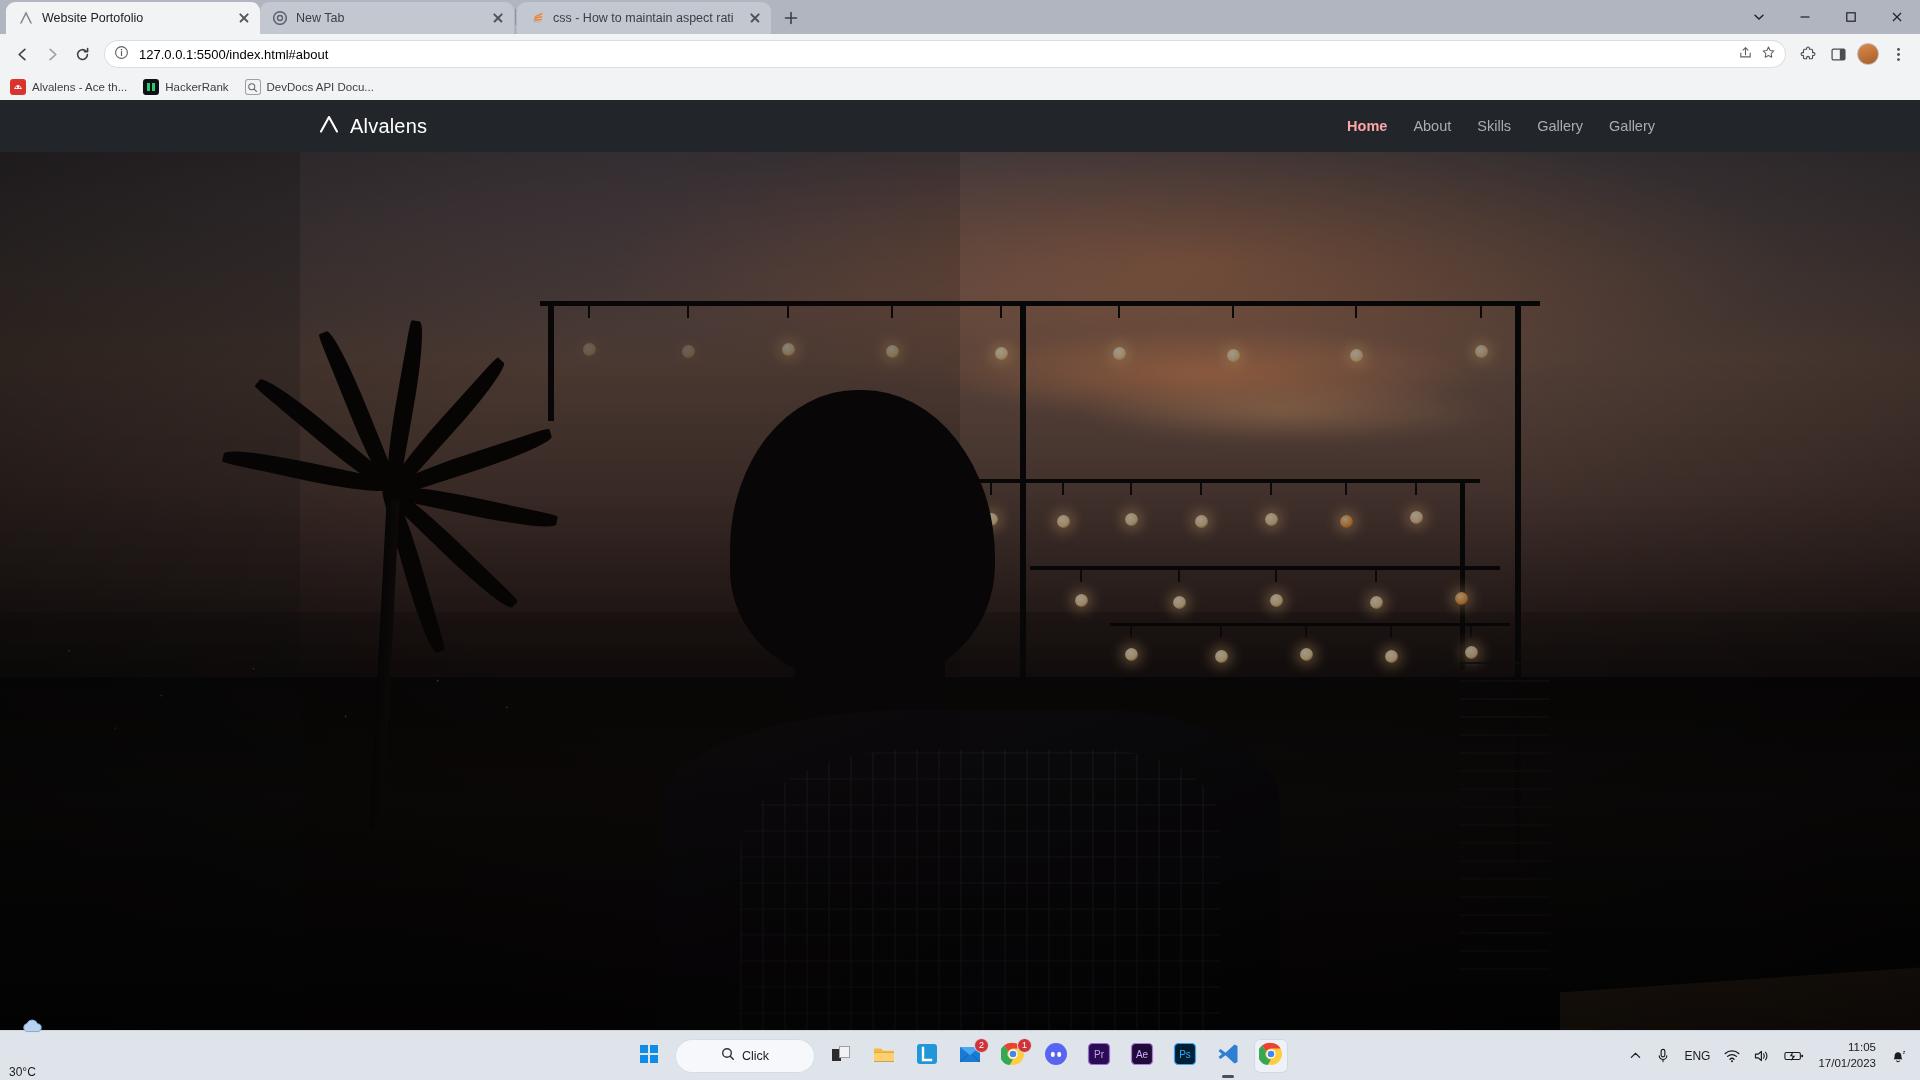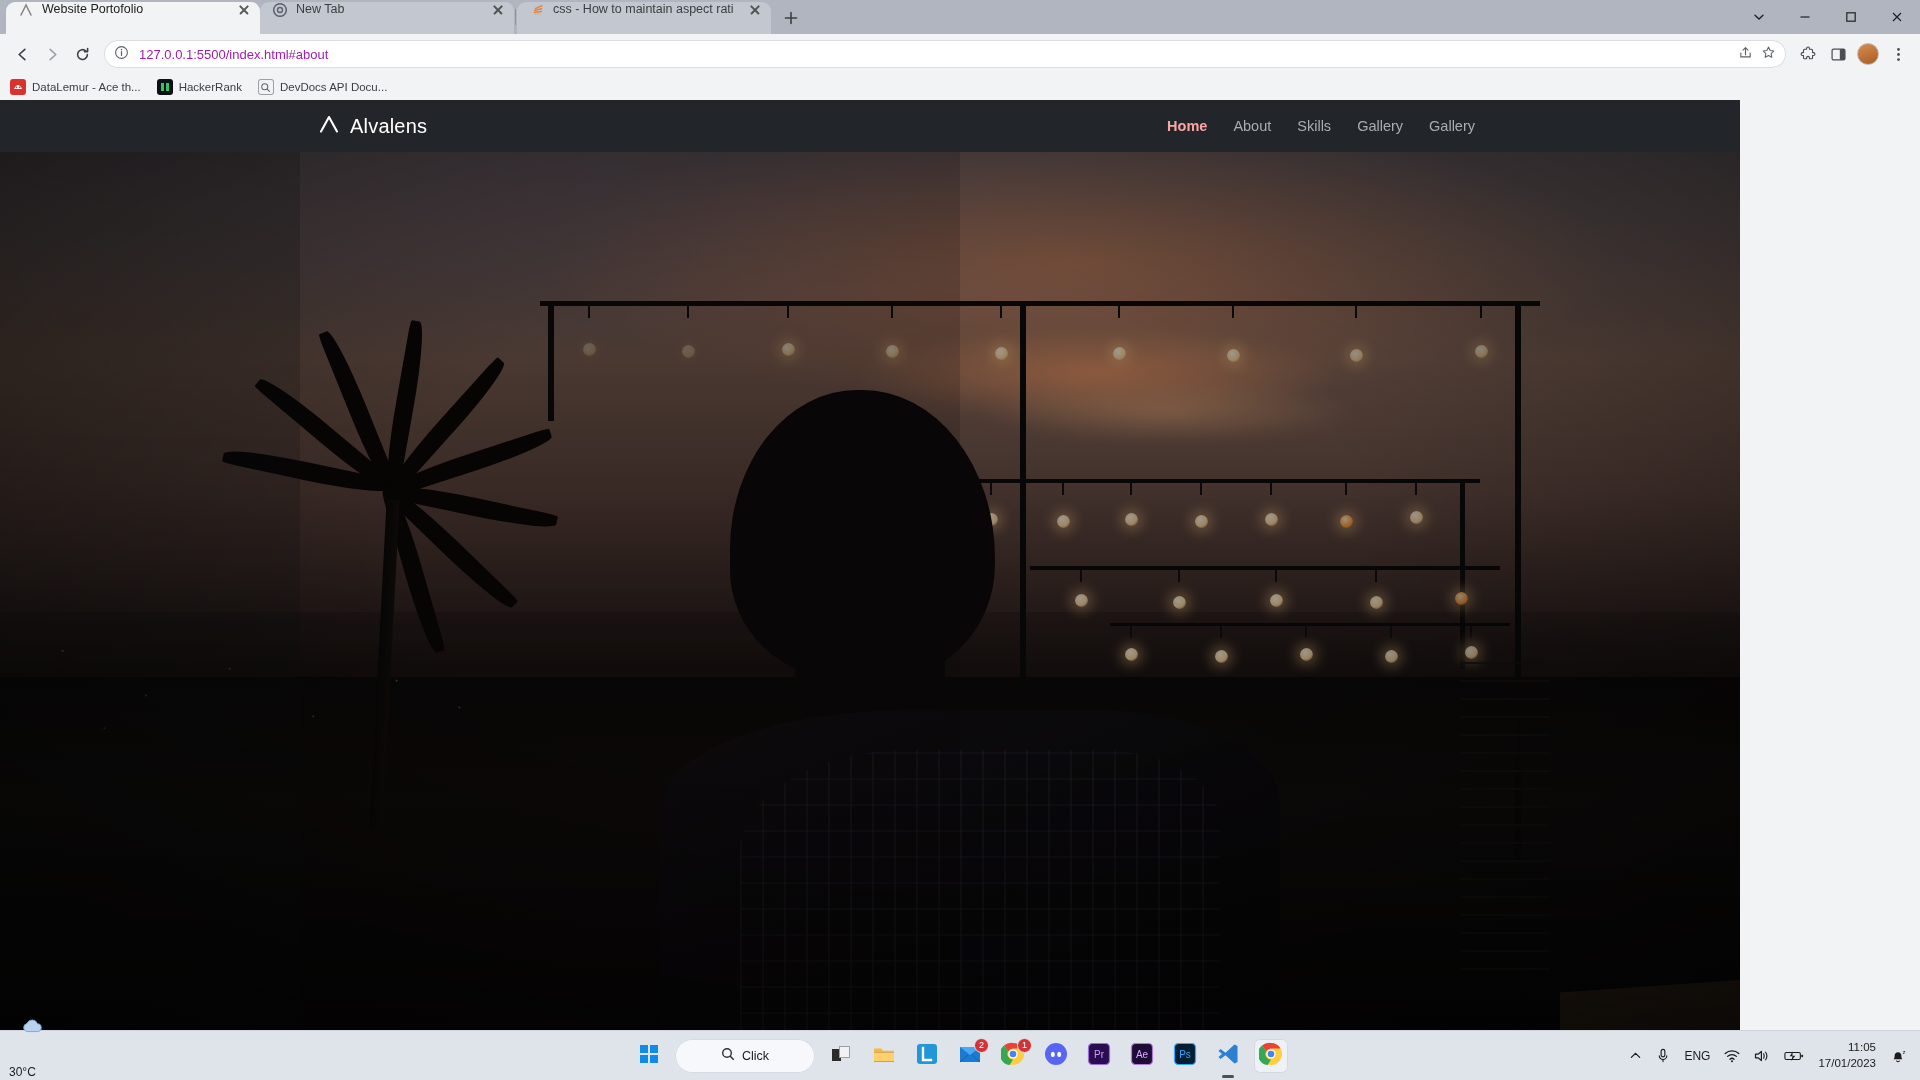--- a/index.html
+++ b/index.html
@@ -12,21 +12,21 @@
 
   
   .browser { width: 1920px; height: 1030px; background: #f2f3f5; position: relative; }
 
   
   .tabstrip {
     height: 34px; background: #b1b5bf; display: flex; align-items: flex-end;
     padding-left: 6px; position: relative;
   }
   .tab {
-    height: 32px; width: 254px; display: flex; align-items: flex-start;
+    height: 32px; width: 254px; display: flex; align-items: center;
     padding: 0 8px 0 12px; font-size: 12px; color: #3c4043;
     border-radius: 9px 9px 0 0; position: relative; gap: 8px;
   }
   .tab.active { background: #f2f3f5; color: #202124; }
   .tab.inactive { background: #c3c7cf; }
   .tab-favicon { width: 16px; height: 16px; flex: 0 0 16px; display: flex; align-items: center; justify-content: center; }
   .tab-title { flex: 1; white-space: nowrap; overflow: hidden; text-overflow: ellipsis; font-size: 12.5px; }
   .tab-close { width: 16px; height: 16px; flex: 0 0 16px; position: relative; opacity: .85; }
   .tab-close::before, .tab-close::after {
     content: ""; position: absolute; left: 2px; top: 7px; width: 12px; height: 1.6px;
@@ -50,34 +50,34 @@
   .toolbar { height: 40px; background: #f2f3f5; display: flex; align-items: center; padding: 0 8px; gap: 2px; }
   .tb-icon {
     width: 28px; height: 28px; border-radius: 50%; display: flex; align-items: center;
     justify-content: center; color: #4a4d51; flex: 0 0 auto;
   }
   .omnibox {
     flex: 1; height: 28px; background: #fff; border-radius: 14px; display: flex;
     align-items: center; padding: 0 10px; margin: 0 6px; gap: 10px;
     box-shadow: inset 0 0 0 1px #dcdde0;
   }
-  .omnibox .url { font-size: 13px; color: #a21caf; flex: 1; white-space: nowrap; overflow: hidden; }
+  .omnibox .url { font-size: 13px; color: #000000; flex: 1; white-space: nowrap; overflow: hidden; }
   .omni-right { display: flex; align-items: center; gap: 8px; }
   .avatar-btn {
     width: 22px; height: 22px; border-radius: 50%;
     background: linear-gradient(160deg,#d98c4a,#a85c28); border: 1px solid #bbb;
   }
 
   
   .bookmarks { height: 26px; background: #f2f3f5; display: flex; align-items: center; padding: 0 10px; gap: 16px; }
   .bm { display: flex; align-items: center; gap: 6px; font-size: 11.5px; color: #3c4043; white-space: nowrap; }
   .bm-ico { width: 16px; height: 16px; border-radius: 3px; display: flex; align-items: center; justify-content: center; font-size: 8px; color: #fff; font-weight: bold; }
 
   
-  .viewport { position: relative; width: 1740px; height: 930px; overflow: hidden; background: #000; }
+  .viewport { position: relative; width: 1920px; height: 930px; overflow: hidden; background: #000; }
 
   
   .photo { position: absolute; inset: 0; }
   .sky {
     position: absolute; left: 0; top: 0; width: 100%; height: 62%;
     background:
       radial-gradient(ellipse 50% 40% at 62% 28%, rgba(255,150,90,.50), rgba(255,140,80,0) 62%),
       radial-gradient(ellipse 60% 45% at 30% 16%, rgba(140,120,135,.45), rgba(120,100,115,0) 70%),
       linear-gradient(180deg,#6d6570 0%,#7d6a68 24%,#8c6c5e 45%,#6a4f47 68%,#3b2b28 88%,#241b19 100%);
   }
@@ -364,21 +364,21 @@
 
   <div class="bookmarks">
     <div class="bm">
       <span class="bm-ico" style="background:#d9332e;">
         <svg width="12" height="12" viewBox="0 0 12 12">
             <path d="M2 8c1-2.6 3-4 4-4s3 1.4 4 4z" fill="#fff"></path>
             <circle cx="4.4" cy="6.3" r=".9" fill="#d9332e"></circle>
             <circle cx="7.6" cy="6.3" r=".9" fill="#d9332e"></circle>
           </svg>
       </span>
-      <span>DataLemur - Ace th...</span>
+      <span>Alvalens - Ace th...</span>
     </div>
     <div class="bm">
       <span class="bm-ico" style="background:#0d1117;">
         <svg width="12" height="12" viewBox="0 0 12 12">
             <rect x="2" y="2" width="3" height="8" fill="#2ec866"></rect>
             <rect x="7" y="2" width="3" height="8" fill="#2ec866"></rect>
           </svg>
       </span>
       <span>HackerRank</span>
     </div>

